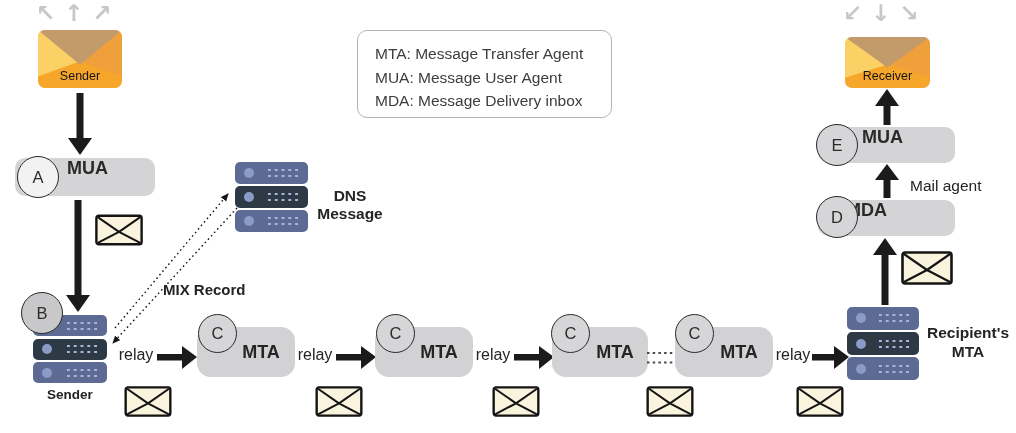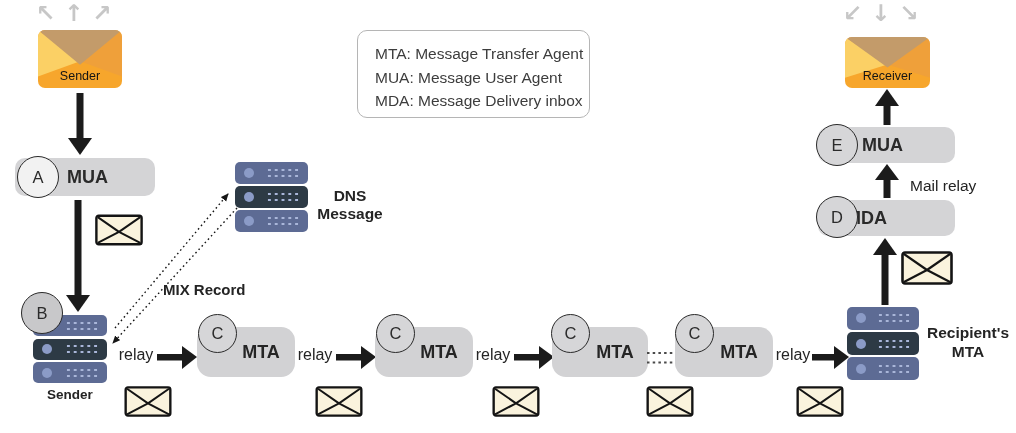--- a/index.html
+++ b/index.html
@@ -24,34 +24,34 @@
   .server .unit{flex:1;border-radius:5px;background:#5d6b94;position:relative;}
   .server .unit.mid{background:#2d3a45;}
   .server .unit::before{content:"";position:absolute;left:9px;top:50%;transform:translateY(-50%);
        width:10px;height:10px;border-radius:50%;background:#8b9bc7;}
   .server .unit::after{content:"";position:absolute;right:8px;top:50%;transform:translateY(-50%);
        width:34px;height:12px;
        background-image:radial-gradient(circle,#a9b6d9 1.2px,transparent 1.5px);
        background-size:6.8px 6px;}
 
   
-  .pill{position:absolute;background:#d4d4d6;border-radius:10px;display:flex;align-items:center;
+  .pill{position:absolute;background:#d4d4d6;border-radius:10px;display:flex;
         box-sizing:border-box;font-size:18px;font-weight:700;color:#2a2a2a;}
   .mtabox{position:absolute;width:98px;height:50px;background:#d2d2d4;border-radius:14px;
         display:flex;align-items:center;justify-content:center;box-sizing:border-box;
         padding-left:30px;font-size:18px;font-weight:700;color:#252525;}
   .badge{position:absolute;border:1.6px solid #2a2a2a;border-radius:50%;background:#d6d6d8;
         display:flex;align-items:center;justify-content:center;font-size:16.5px;color:#2b2b2b;
         box-sizing:border-box;z-index:4;}
 
   .lbl{position:absolute;color:#242424;}
   .center{text-align:center;font-weight:bold;}
 
   
-  .legend{position:absolute;left:357px;top:30px;width:233px;height:88px;background:#fff;
+  .legend{position:absolute;left:357px;top:30px;width:255px;height:88px;background:#fff;
           border:1.5px solid #b5b5b5;border-radius:10px;box-sizing:border-box;
           padding:11px 0 8px 17px;font-size:15.5px;line-height:23.5px;color:#3d3d3d;}
 </style>
 </head>
 <body>
 
 <div id="canvas">
 
   <div class="ray" style="left:36px;top:2px;">
     <span>↖</span>
@@ -212,21 +212,21 @@
 
   <div class="pill" style="left:818px;top:200px;width:137px;height:36px;padding-left:28px;">
     <span>MDA</span>
   </div>
   <div class="badge" style="left:816px;top:196px;width:42px;height:42px;">D</div>
 
   <svg class="abs" style="left:874px;top:164px;" width="26" height="34">
     <rect x="9.5" y="15" width="7" height="19" fill="#1b1b1b"></rect>
     <polygon points="1,16 25,16 13,0" fill="#1b1b1b"></polygon>
   </svg>
-  <div class="lbl" style="left:910px;top:177px;font-size:15.5px;">Mail relay</div>
+  <div class="lbl" style="left:910px;top:177px;font-size:15.5px;">Mail agent</div>
 
   <div class="pill" style="left:818px;top:127px;width:137px;height:36px;padding-left:44px;">
     <span>MUA</span>
   </div>
   <div class="badge" style="left:816px;top:124px;width:42px;height:42px;">E</div>
 
   <svg class="abs" style="left:874px;top:89px;" width="26" height="36">
     <rect x="9.5" y="16" width="7" height="20" fill="#1b1b1b"></rect>
     <polygon points="1,17 25,17 13,0" fill="#1b1b1b"></polygon>
   </svg>

